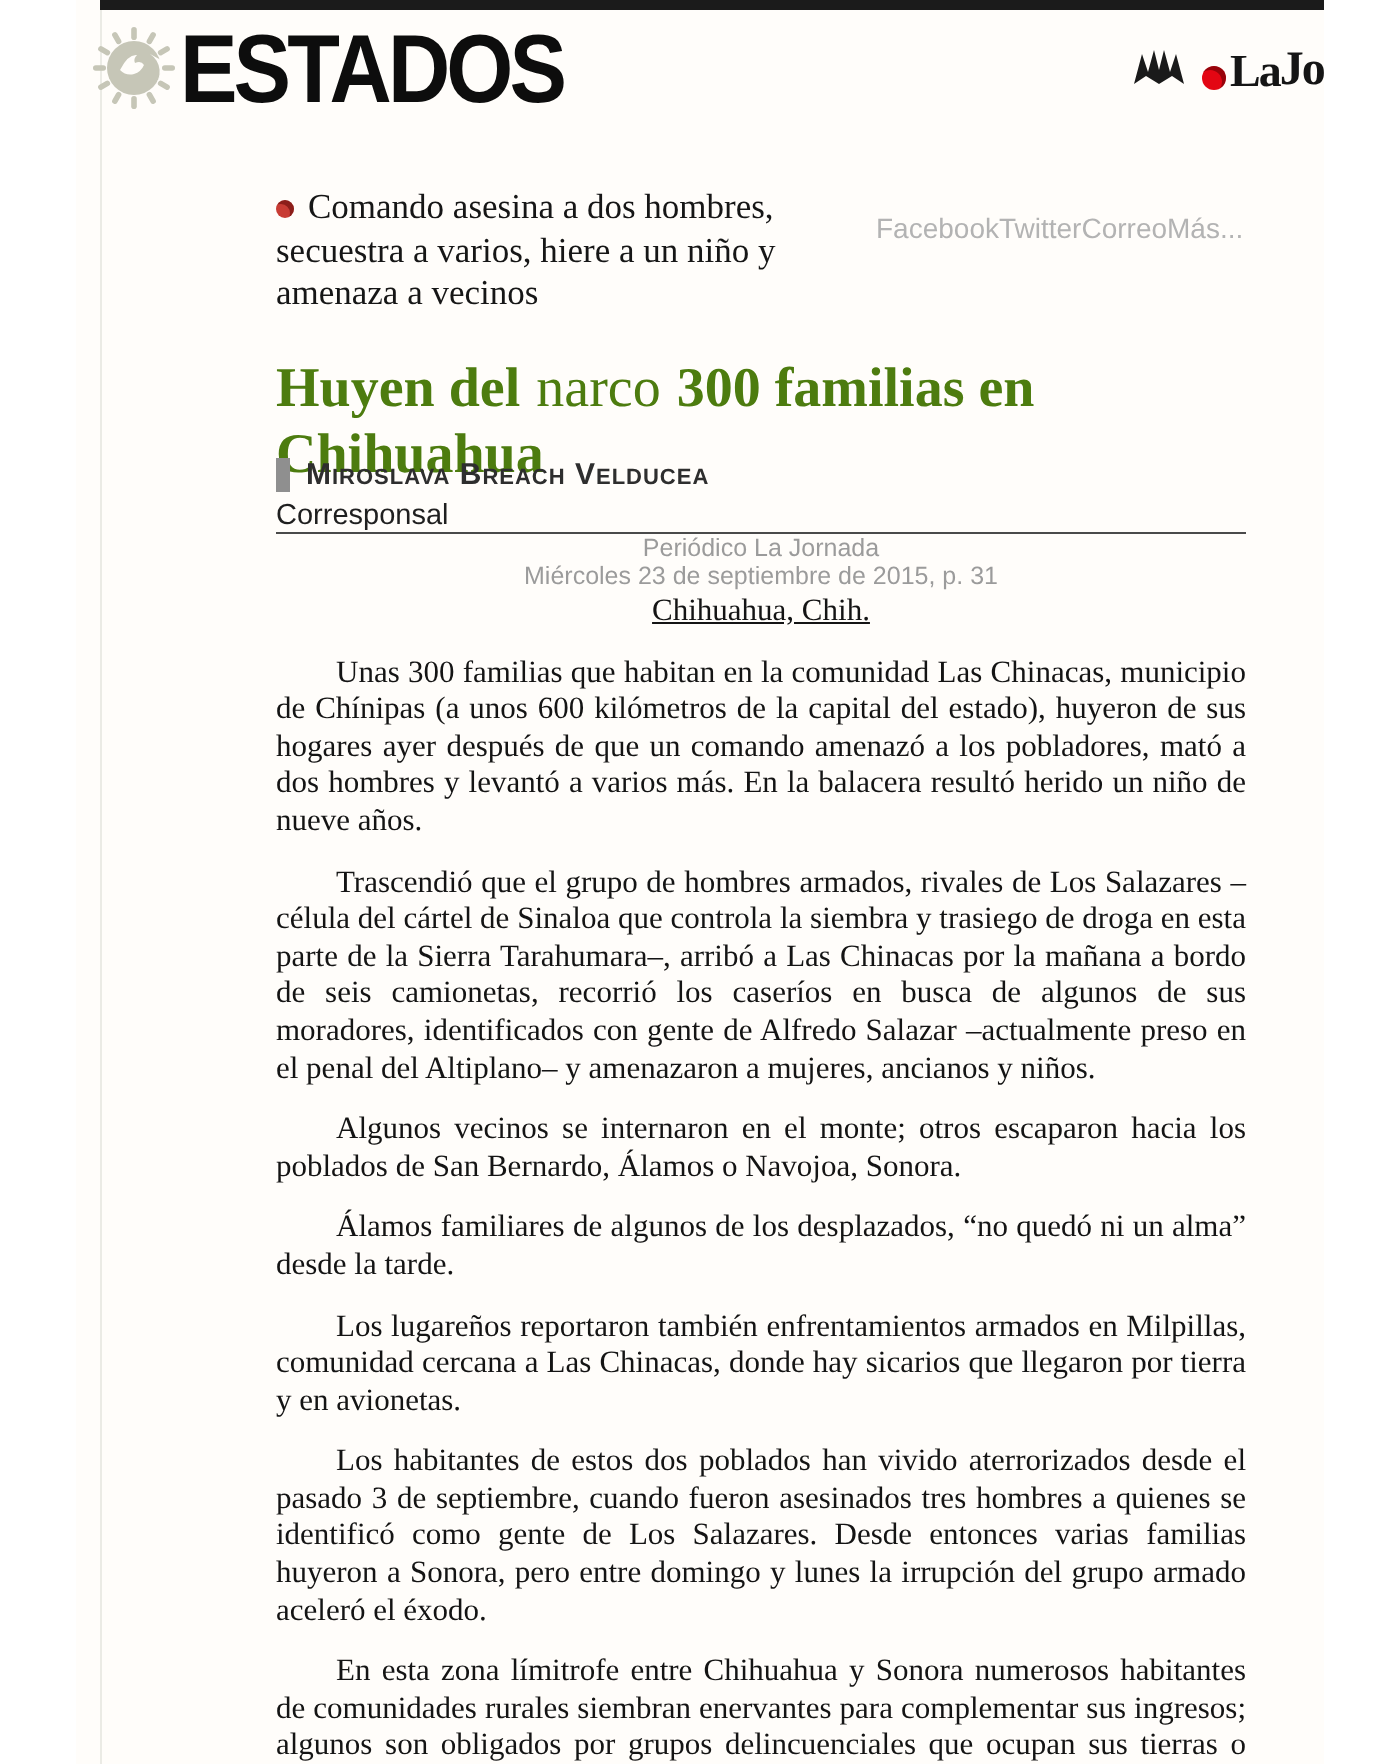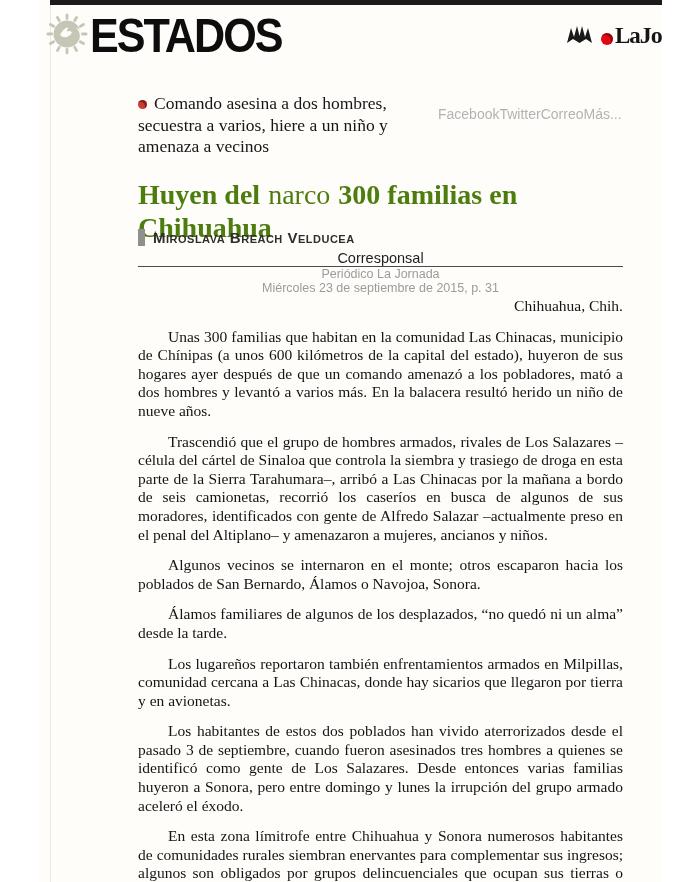--- a/index.html
+++ b/index.html
@@ -79,38 +79,38 @@
   }
   .byline-bar { width: 7px; height: 17px; background: #8f8f8f; margin-right: 8px; }
   .byline-author {
     font-family: "Liberation Sans", sans-serif; font-weight: bold;
     font-variant: small-caps; letter-spacing: .5px;
     font-size: 15px; color: #2e2e2e;
   }
 
   .role-line {
     position: absolute; left: 100px; top: 250px; width: 485px;
-    text-align: center; font-family: "Liberation Sans", sans-serif;
+    text-align: left; font-family: "Liberation Sans", sans-serif;
     font-size: 14.5px; color: #1f1f1f;
   }
   .pub-line, .date-line {
     position: absolute; left: 100px; width: 485px; text-align: center;
     font-family: "Liberation Sans", sans-serif; font-size: 12.5px; color: #9b9b9b;
   }
   .pub-line { top: 267px; }
   .date-line { top: 281px; }
 
   
   .article {
     position: absolute; left: 100px; top: 297px; width: 485px;
     font-size: 15.5px; line-height: 18.6px; color: #141414;
     text-align: justify;
   }
   .article p { margin-bottom: 12px; text-indent: 30px; }
-  .article p.dateline { text-indent: 0; text-align: right; }
+  .article p.dateline { text-indent: 0; text-align: center; text-decoration: underline; }
 </style>
 </head>
 <body>
 
 <div class="page">
 
   <div class="edge-line edge-left"></div>
   <div class="edge-line edge-right"></div>
   <div class="top-bar"></div>
 

